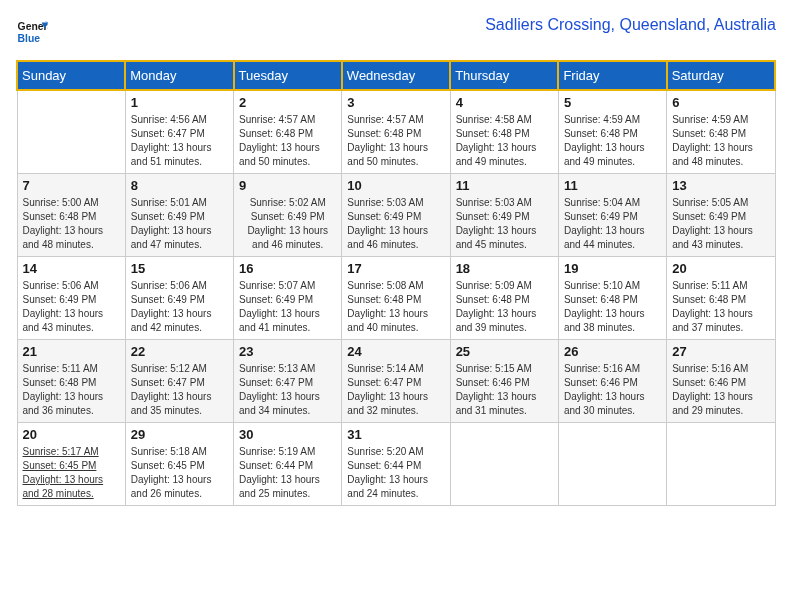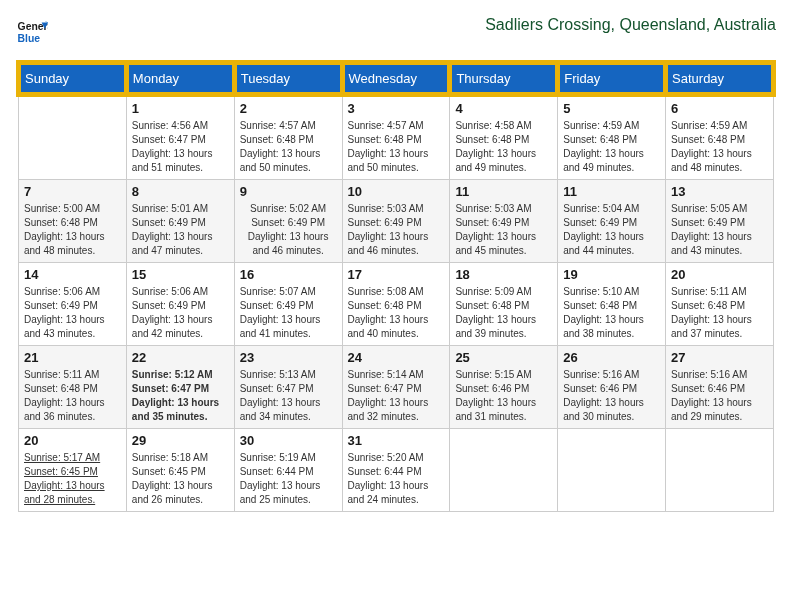--- a/index.html
+++ b/index.html
@@ -28,35 +28,35 @@
     .title-area {
       text-align: right;
     }
     .month-title {
       font-size: 36px;
       font-weight: normal;
       color: #1a1a1a;
     }
     .location-title {
       font-size: 16px;
-      color: #14532d;
+      color: #1d4ed8;
     }
     .calendar-table {
       width: 100%;
       border-collapse: collapse;
       font-size: 11px;
     }
     .calendar-table th {
       background-color: #1565c0;
       color: white;
       padding: 6px 4px;
       text-align: left;
       font-size: 13px;
       font-weight: normal;
-      border: 5px solid #eab308;
+      border: 2px solid #eab308;
     }
     .calendar-table td {
       border: 1px solid #ccc;
       padding: 4px 5px;
       vertical-align: top;
       width: calc(100% / 7);
       height: 80px;
       background: #fff;
     }
     .calendar-table tr:nth-child(even) td {
@@ -257,21 +257,21 @@
       <tr>
         <td>
           <div class="day-number">21</div>
           <div class="day-info" style="white-space: pre-line;">Sunrise: 5:11 AM
 Sunset: 6:48 PM
 Daylight: 13 hours
 and 36 minutes.</div>
         </td>
         <td>
           <div class="day-number">22</div>
-          <div class="day-info" style="white-space: pre-line; font-weight: bold;">Sunrise: 5:12 AM
+          <div class="day-info" style="white-space: pre-line;">Sunrise: 5:12 AM
 Sunset: 6:47 PM
 Daylight: 13 hours
 and 35 minutes.</div>
         </td>
         <td>
           <div class="day-number">23</div>
           <div class="day-info" style="white-space: pre-line;">Sunrise: 5:13 AM
 Sunset: 6:47 PM
 Daylight: 13 hours
 and 34 minutes.</div>

